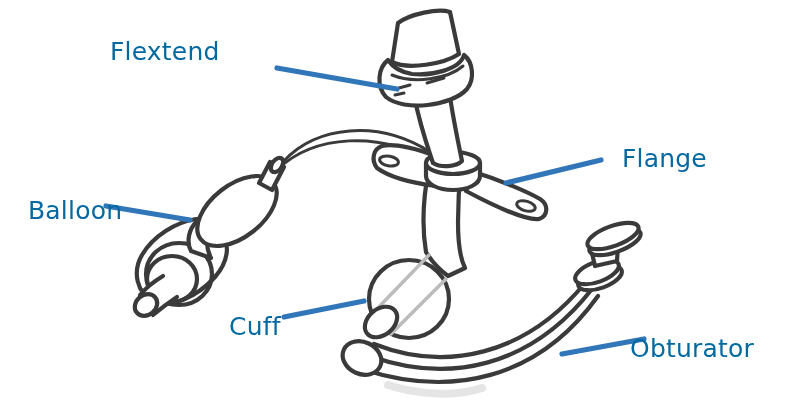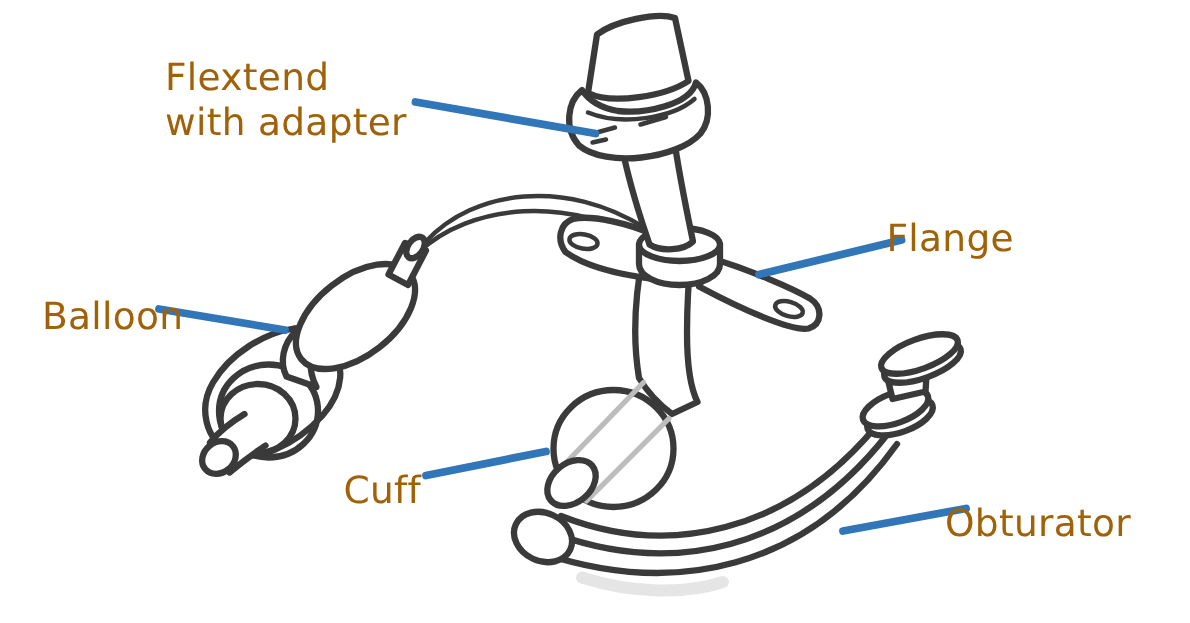--- a/index.html
+++ b/index.html
@@ -10,21 +10,21 @@
   }
   .stage svg{position:absolute;left:0;top:0;}
   .art{stroke:#3a3a3a;fill:none;stroke-linecap:round;stroke-linejoin:round;}
   .art .w{fill:#ffffff;}
   .art .main{stroke-width:4.2;}
   .art .thin{stroke-width:3;}
   .art .shade{stroke:#bcbcbc;stroke-width:3.5;}
   .art .shadow{stroke:#8a8a8a;stroke-width:8;opacity:.22;}
   .leaders line{stroke:#3076b8;stroke-width:5.2;stroke-linecap:round;}
   .label{
-    position:absolute;color:#a16207;font-size:25px;line-height:30px;
+    position:absolute;color:#0369a1;font-size:25px;line-height:30px;
     white-space:nowrap;letter-spacing:0.2px;
   }
 </style>
 </head>
 <body>
 
 <div class="stage">
 
   <svg width="793" height="415" viewBox="0 0 793 415">
     <g class="art">
@@ -94,20 +94,19 @@
       <line x1="277" y1="68" x2="397" y2="89"></line>
       <line x1="601" y1="160" x2="506" y2="183"></line>
       <line x1="106" y1="206" x2="190" y2="220"></line>
       <line x1="284" y1="317" x2="364" y2="301"></line>
       <line x1="562" y1="354" x2="644" y2="339"></line>
     </g>
   </svg>
 
   <div class="label" style="left:110px;top:37px;">
     <span style="display:block">Flextend</span>
-    <span style="display:block">with adapter</span>
   </div>
   <div class="label" style="left:28px;top:196px;">Balloon</div>
-  <div class="label" style="left:591px;top:144px;text-align:right;">Flange</div>
+  <div class="label" style="left:622px;top:144px;text-align:right;">Flange</div>
   <div class="label" style="left:229px;top:312px;text-align:right;">Cuff</div>
   <div class="label" style="left:630px;top:334px;">Obturator</div>
 
 </div>
 
 </body></html>

